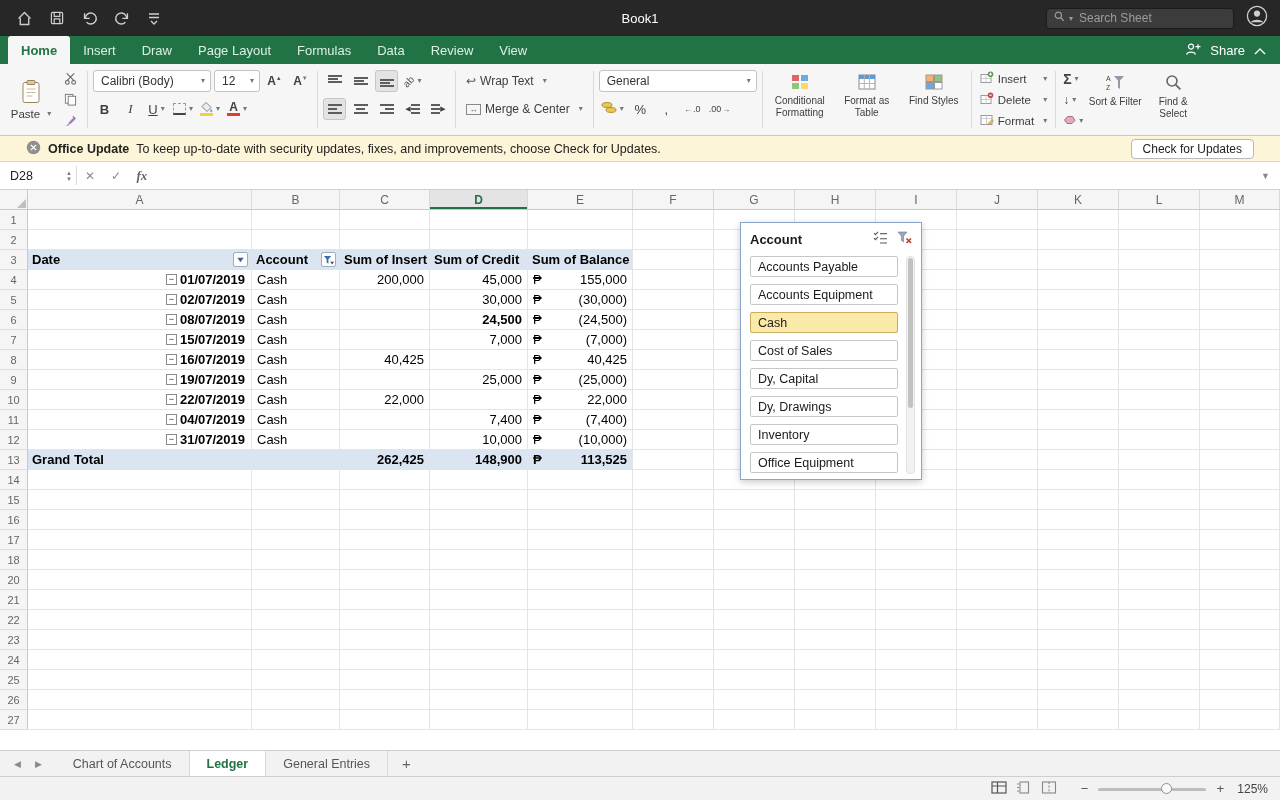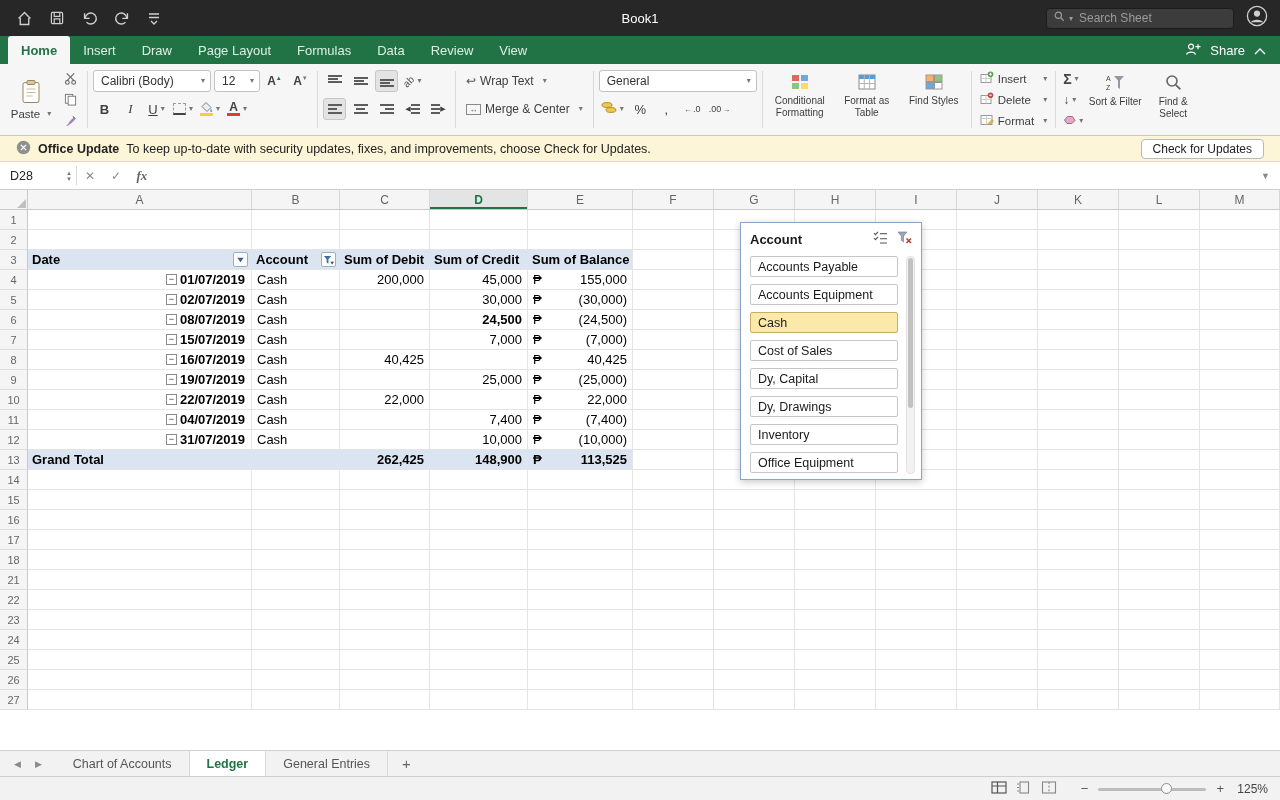--- a/index.html
+++ b/index.html
@@ -65,21 +65,21 @@
 .biglbl{line-height:1.2;}
 .cells-group{justify-content:center;gap:2px;}
 .cellrow{display:flex;align-items:center;gap:4px;height:20px;font-size:11.5px;color:#3d3d3d;padding:0 3px;white-space:nowrap;}
 .editing-group{flex-direction:row;gap:2px;}
 .edit-col{display:flex;flex-direction:column;justify-content:center;gap:2px;}
 .edit-col .mini{height:20px;justify-content:flex-start;}
 .sigma{font-size:14px;font-weight:bold;color:#444;}
 .fill-arrow{font-size:12px;color:#444;}
 
 
-.notif-bar{flex:0 0 26px;background:var(--notification-bg,#fdf5d7);border-bottom:1px solid #e3d9ad;display:flex;align-items:center;gap:7px;padding:0 16px;font-size:12.5px;color:#222;}
+.notif-bar{flex:0 0 26px;background:var(--notification-bg,#fdf5d7);border-bottom:1px solid #e3d9ad;display:flex;align-items:center;gap:7px;padding:0 26px;font-size:12.5px;color:#222;}
 .notif-title{font-weight:bold;}
 .notif-btn{margin-left:auto;background:#fff;border:1px solid #b9b9b9;border-radius:4px;font-size:12px;color:#222;padding:2px 11px;font-family:"Liberation Sans",sans-serif;}
 
 
 .formula-bar{flex:0 0 28px;background:#fff;border-bottom:1px solid #cfcfcf;display:flex;align-items:stretch;}
 .name-box{width:62px;display:flex;align-items:center;padding-left:10px;font-size:12.5px;color:#222;}
 .stepper{display:flex;flex-direction:column;justify-content:center;font-size:6px;color:#777;line-height:6px;padding:0 4px;}
 .fb-div{width:1px;background:#d9d9d9;margin:4px 0;}
 .fb-ic{display:flex;align-items:center;justify-content:center;width:26px;color:#8a8a8a;font-size:12px;}
 .fb-fx{font-family:"Liberation Serif",serif;font-style:italic;font-weight:bold;color:#666;font-size:13px;}
@@ -572,21 +572,21 @@
           <div class="cell pivot-shade pivot-hdr" style="width: 88px;">
             <span>Account</span>
             <span class="fbtn">
               <svg width="11" height="10" viewBox="0 0 12 11">
                 <path d="M1 1h8L5.9 4.8V9.5L3.9 8.2V4.8z" fill="#3f6ea5"></path>
                 <path d="M8 7.5h4l-2 3z" fill="#444"></path>
               </svg>
             </span>
           </div>
           <div class="cell pivot-shade pivot-hdr" style="width: 90px;">
-            <span>Sum of Debit</span>
+            <span>Sum of Insert</span>
           </div>
           <div class="cell pivot-shade pivot-hdr" style="width: 98px;">
             <span>Sum of Credit</span>
           </div>
           <div class="cell pivot-shade pivot-hdr" style="width: 105px;">
             <span>Sum of Balance</span>
           </div>
           <div class="cell" style="width: 81px;"></div>
           <div class="cell" style="width: 81px;"></div>
           <div class="cell" style="width: 81px;"></div>
@@ -872,20 +872,36 @@
           <div class="cell" style="width: 81px;"></div>
           <div class="cell" style="width: 81px;"></div>
           <div class="cell" style="width: 81px;"></div>
           <div class="cell" style="width: 81px;"></div>
           <div class="cell" style="width: 81px;"></div>
           <div class="cell" style="width: 81px;"></div>
           <div class="cell" style="width: 80px;"></div>
         </div>
         <div class="grid-row">
           <div class="row-hdr">18</div>
+          <div class="cell" style="width: 224px;"></div>
+          <div class="cell" style="width: 88px;"></div>
+          <div class="cell" style="width: 90px;"></div>
+          <div class="cell" style="width: 98px;"></div>
+          <div class="cell" style="width: 105px;"></div>
+          <div class="cell" style="width: 81px;"></div>
+          <div class="cell" style="width: 81px;"></div>
+          <div class="cell" style="width: 81px;"></div>
+          <div class="cell" style="width: 81px;"></div>
+          <div class="cell" style="width: 81px;"></div>
+          <div class="cell" style="width: 81px;"></div>
+          <div class="cell" style="width: 81px;"></div>
+          <div class="cell" style="width: 80px;"></div>
+        </div>
+        <div class="grid-row">
+          <div class="row-hdr">20</div>
           <div class="cell" style="width: 224px;"></div>
           <div class="cell" style="width: 88px;"></div>
           <div class="cell" style="width: 90px;"></div>
           <div class="cell" style="width: 98px;"></div>
           <div class="cell" style="width: 105px;"></div>
           <div class="cell" style="width: 81px;"></div>
           <div class="cell" style="width: 81px;"></div>
           <div class="cell" style="width: 81px;"></div>
           <div class="cell" style="width: 81px;"></div>
           <div class="cell" style="width: 81px;"></div>

